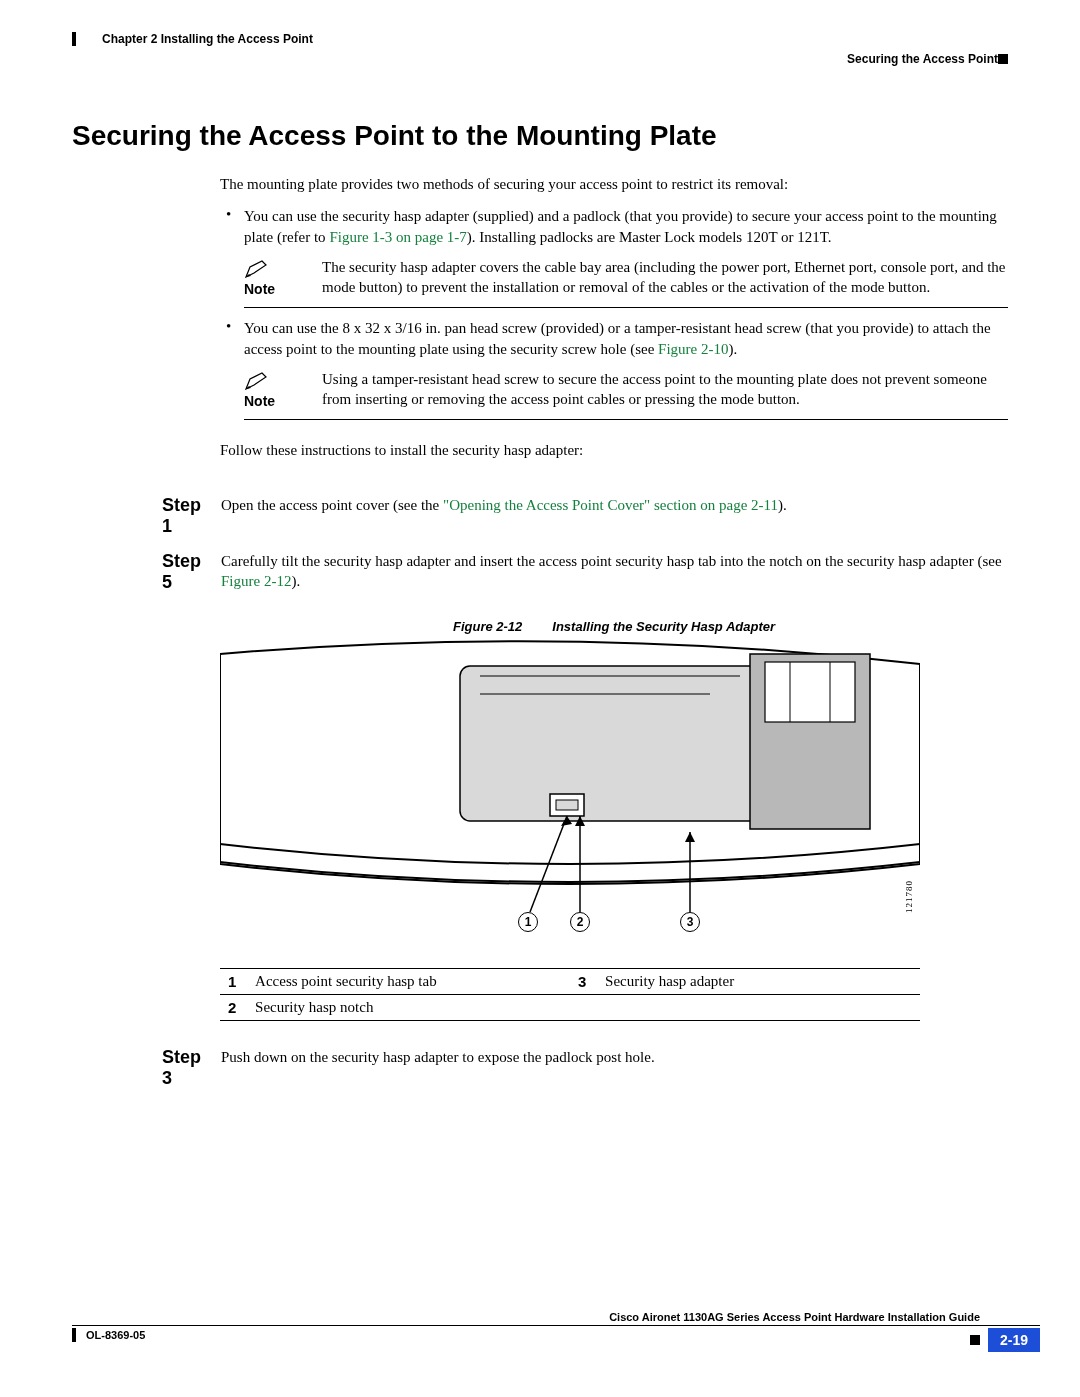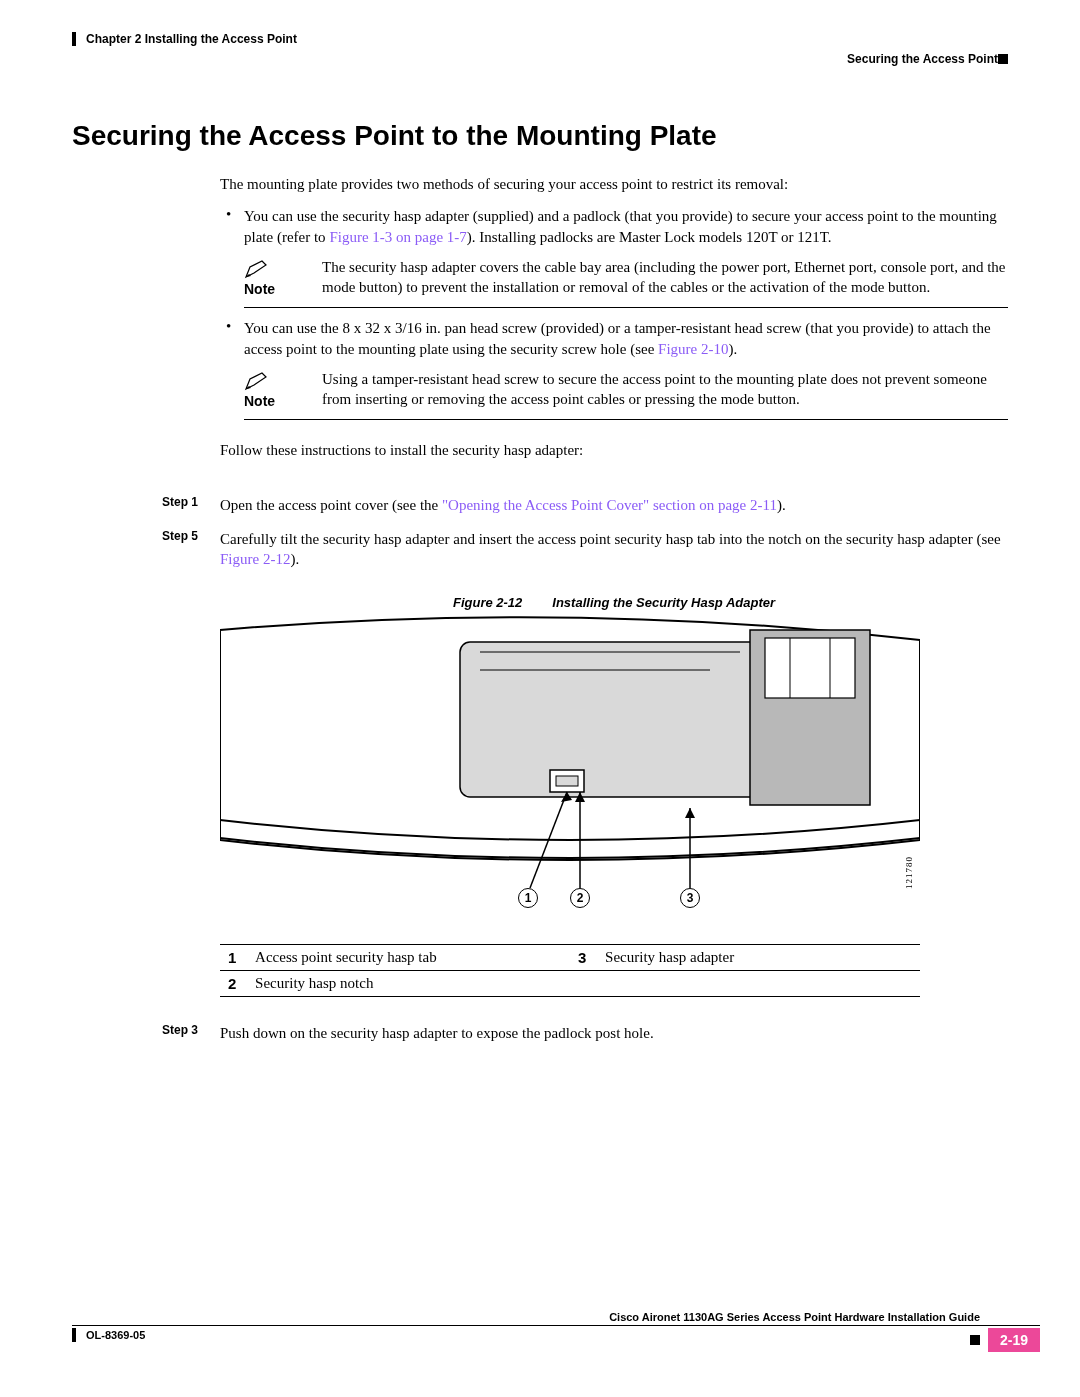--- a/index.html
+++ b/index.html
@@ -14,21 +14,21 @@
   .page-header {
     position: absolute;
     top: 32px;
     left: 72px;
     right: 72px;
     height: 40px;
   }
   .header-top-left {
     display: flex;
     align-items: center;
-    gap: 10px;
+    gap: 26px;
   }
   .header-bar-left {
     width: 4px;
     height: 14px;
     background: #000;
   }
   .header-chapter {
     font-family: Arial, Helvetica, sans-serif;
     font-weight: bold;
     font-size: 12px;
@@ -77,21 +77,21 @@
     content: "•";
     position: absolute;
     left: -18px;
     top: 0;
     font-size: 15px;
   }
   .bullet-text {
     font-size: 15px;
     line-height: 1.35;
   }
-  .link { color: #8b5cf6; }
+  .link { color: #15803d; }
   .note-row {
     display: flex;
     gap: 18px;
     margin-top: 10px;
     border-bottom: 1px solid #000;
     padding-bottom: 10px;
   }
   .note-icon-col {
     flex: 0 0 60px;
     display: flex;
@@ -124,21 +124,21 @@
   }
   .step-row {
     display: flex;
     gap: 20px;
     margin-bottom: 14px;
   }
   .step-label {
     flex: 0 0 128px;
     font-family: Arial, Helvetica, sans-serif;
     font-weight: bold;
-    font-size: 12px;
+    font-size: 18px;
     text-align: left;
     padding-left: 90px;
   }
   .step-text {
     flex: 1;
     font-size: 15px;
     line-height: 1.35;
   }
   .figure-caption {
     margin-left: 148px;
@@ -209,21 +209,21 @@
     width: 4px;
     height: 14px;
     background: #000;
   }
   .footer-ol {
     font-family: Arial, Helvetica, sans-serif;
     font-weight: bold;
     font-size: 11px;
   }
   .page-badge {
-    background: #ec4899;
+    background: #1d4ed8;
     color: #fff;
     font-family: Arial, Helvetica, sans-serif;
     font-weight: bold;
     font-size: 14px;
     padding: 4px 12px;
     position: relative;
   }
   .page-badge-box { display:flex; align-items:center; gap:8px; }
   .page-badge-sq { width:10px; height:10px; background:#000; }
   .callout-circle {

